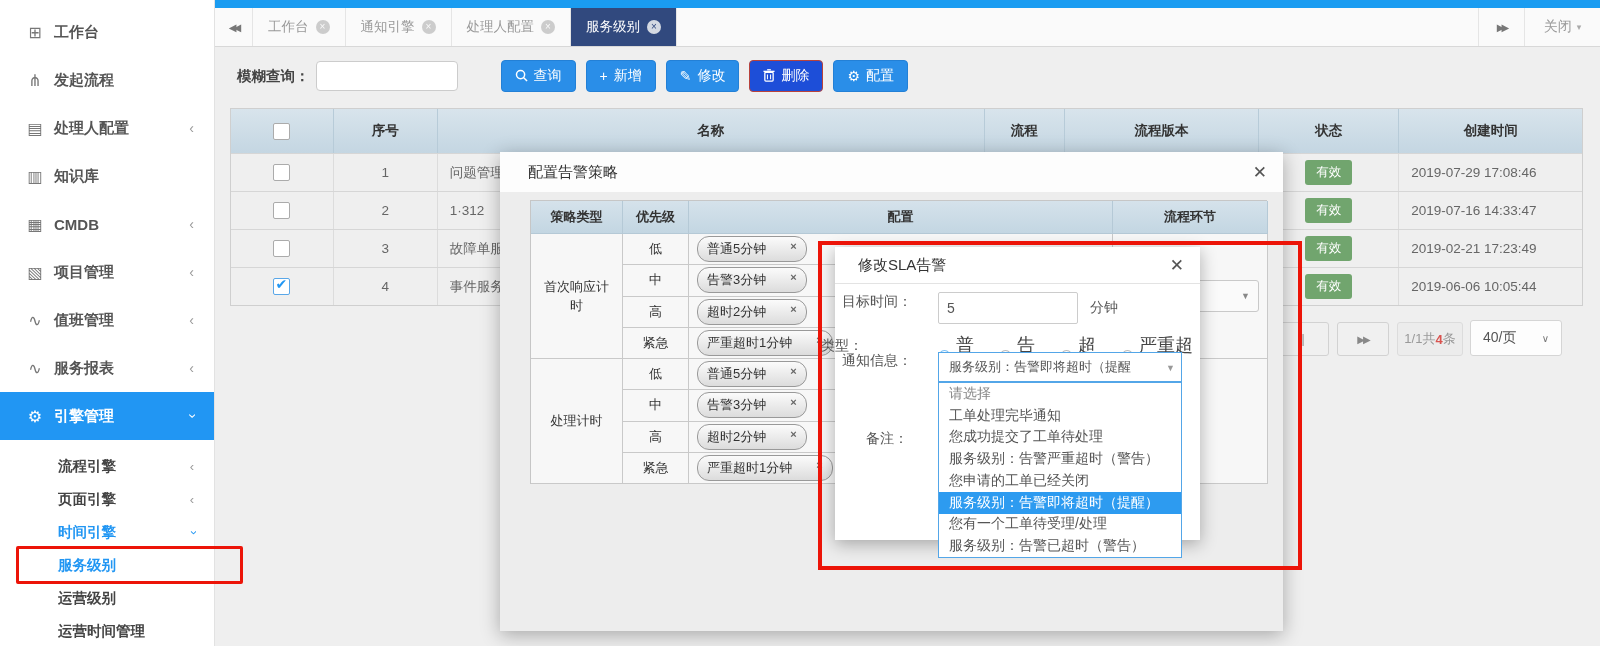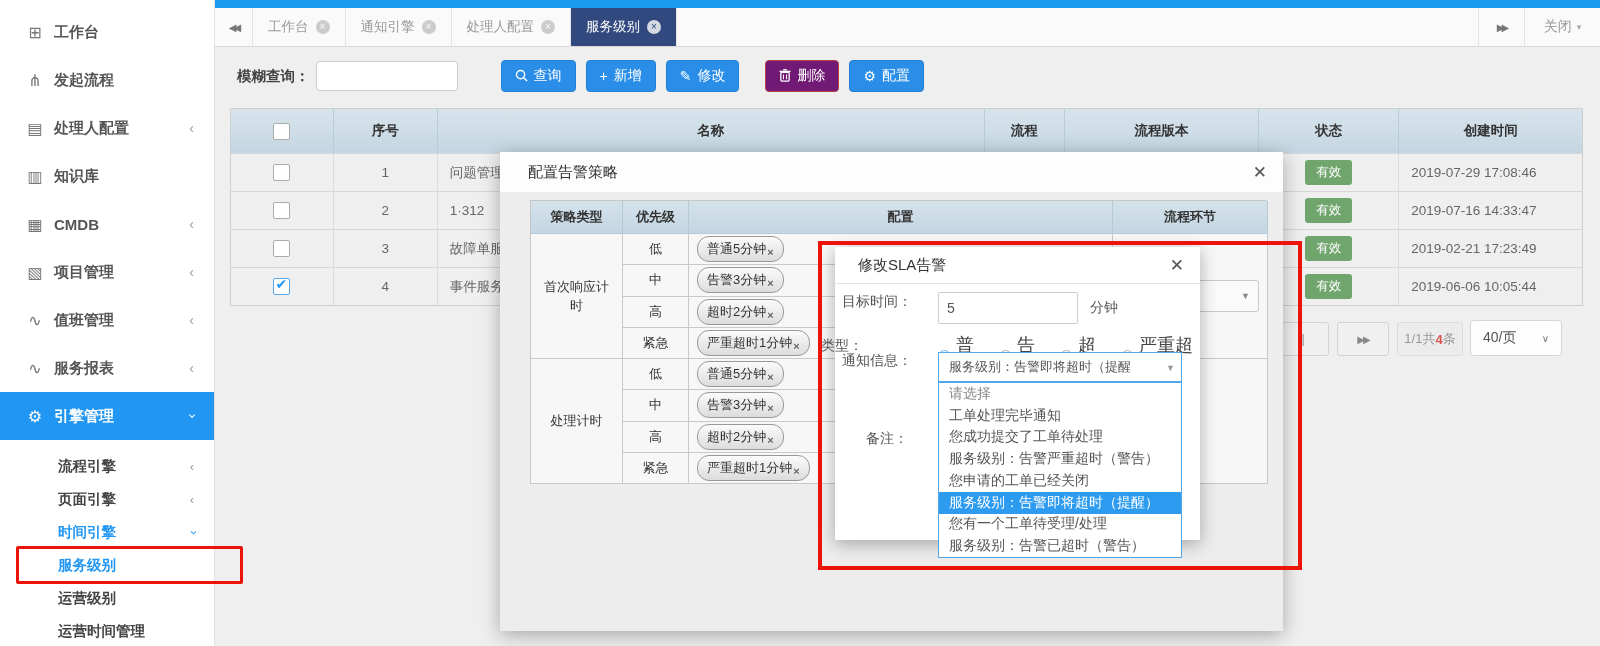--- a/index.html
+++ b/index.html
@@ -31,21 +31,21 @@
   #tab-right { margin-left:auto; display:flex; align-items:stretch; }
   #expand-btn { width:46px; display:flex; align-items:center; justify-content:center; color:#777; font-size:10px; letter-spacing:-3px; border-left:1px solid #e5e5e5; cursor:pointer; }
   #close-menu { width:76px; display:flex; align-items:center; justify-content:center; gap:5px; color:#999; font-size:14px; border-left:1px solid #e5e5e5; cursor:pointer; }
   #close-menu .caret { font-size:9px; color:#aaa; }
 
   
   #toolbar { position:absolute; left:215px; top:47px; width:1385px; height:58px; display:flex; align-items:center; }
   #search-label { margin-left:22px; font-size:14.5px; color:#444; font-weight:600; }
   #search-input { margin-left:6px; width:142px; height:30px; border:1px solid #ccc; border-radius:4px; background:#fff; padding:0 8px; font-size:13px; color:#555; }
   .btn { height:32px; display:flex; align-items:center; gap:6px; padding:0 13px; border-radius:4px; font-size:14px; color:#fff; cursor:pointer; border:1px solid #2380d6; background:#2a8ee8; }
-  .btn.red { background:#701a75; border-color:#b8423c;margin-left:16px; }
+  .btn.red { background:#1d4ed8; border-color:#b8423c; }
   .btn .bico { font-size:14px; line-height:1; }
   #btn-row { display:flex; gap:10px; margin-left:10px;padding-left:33px; }
 
   
   #grid { position:absolute; left:230px; top:108px; width:1353px; border:1px solid #cfcfcf; background:#efefef; }
   .thead { display:flex; height:44px; background:linear-gradient(#d8e4ec,#c4d6e2); }
   .thead .c { border-right:1px solid #b7cbd8; color:#333; font-size:13.5px; font-weight:600; }
   .trow { display:flex; height:38px; border-top:1px solid #d6d6d6; }
   .trow .c { border-right:1px solid #dcdcdc; color:#666; font-size:13.5px; }
   .c { display:flex; align-items:center; justify-content:center; }
@@ -70,21 +70,21 @@
   
   #cmodal { position:absolute; left:500px; top:152px; width:783px; height:479px; background:#ededed; box-shadow:0 4px 18px rgba(0,0,0,.30); z-index:10; }
   #cmodal-head { height:40px; background:#fdfdfd; display:flex; align-items:center; justify-content:space-between; padding:0 16px 0 28px; }
   #cmodal-title { font-size:15px; color:#333; }
   .xclose { font-size:17px; color:#555; cursor:pointer; }
   #ctable { position:absolute; left:30px; top:48px; width:737px; height:284px; display:grid; grid-template-columns:92px 66px 424px 155px; grid-template-rows:33px repeat(8,1fr); border-left:1px solid #c6c6c6; border-top:1px solid #c6c6c6; }
   .cc { border-right:1px solid #c9c9c9; border-bottom:1px solid #c9c9c9; background:#f7f7f7; display:flex; align-items:center; justify-content:center; font-size:13px; color:#333; }
   .cchead { background:linear-gradient(#d5e2eb,#c3d6e2); font-weight:600; border-color:#b5c9d6; font-size:13px; }
   .ctype { grid-column:1; text-align:center; padding:0 10px; line-height:1.5; }
   .ctag { justify-content:flex-start; padding-left:8px; }
-  .tag { display:inline-flex; align-items:flex-end; gap:1px; border:1px solid #999; border-radius:12px; background:linear-gradient(#fbfbfb,#dcdcdc); padding:3px 9px; font-size:13px; color:#333; cursor:pointer; }
+  .tag { display:inline-flex; align-items:flex-start; gap:24px; border:1px solid #999; border-radius:12px; background:linear-gradient(#fbfbfb,#dcdcdc); padding:3px 9px; font-size:13px; color:#333; cursor:pointer; }
   .tag .tx { color:#666; font-weight:700; font-size:11px; }
   #flow-select { width:138px; height:32px; background:#fafafa; border:1px solid #c9c9c9; border-radius:3px; position:relative; cursor:pointer; }
   #flow-select .caret { position:absolute; right:8px; top:10px; font-size:9px; color:#888; }
 
   
   #smodal { position:absolute; left:835px; top:247px; width:365px; height:293px; background:#fff; box-shadow:0 4px 16px rgba(0,0,0,.30); z-index:40; }
   #smodal-head { height:37px; border-bottom:1px solid #e3e3e3; display:flex; align-items:center; justify-content:space-between; padding:0 16px 0 23px; }
   #smodal-title { font-size:15px; color:#333; }
   .flabel { position:absolute; width:87px; text-align:center; font-size:14px; color:#555; line-height:20px; }
   #lbl-target { left:2px; top:44px; width:80px; }

